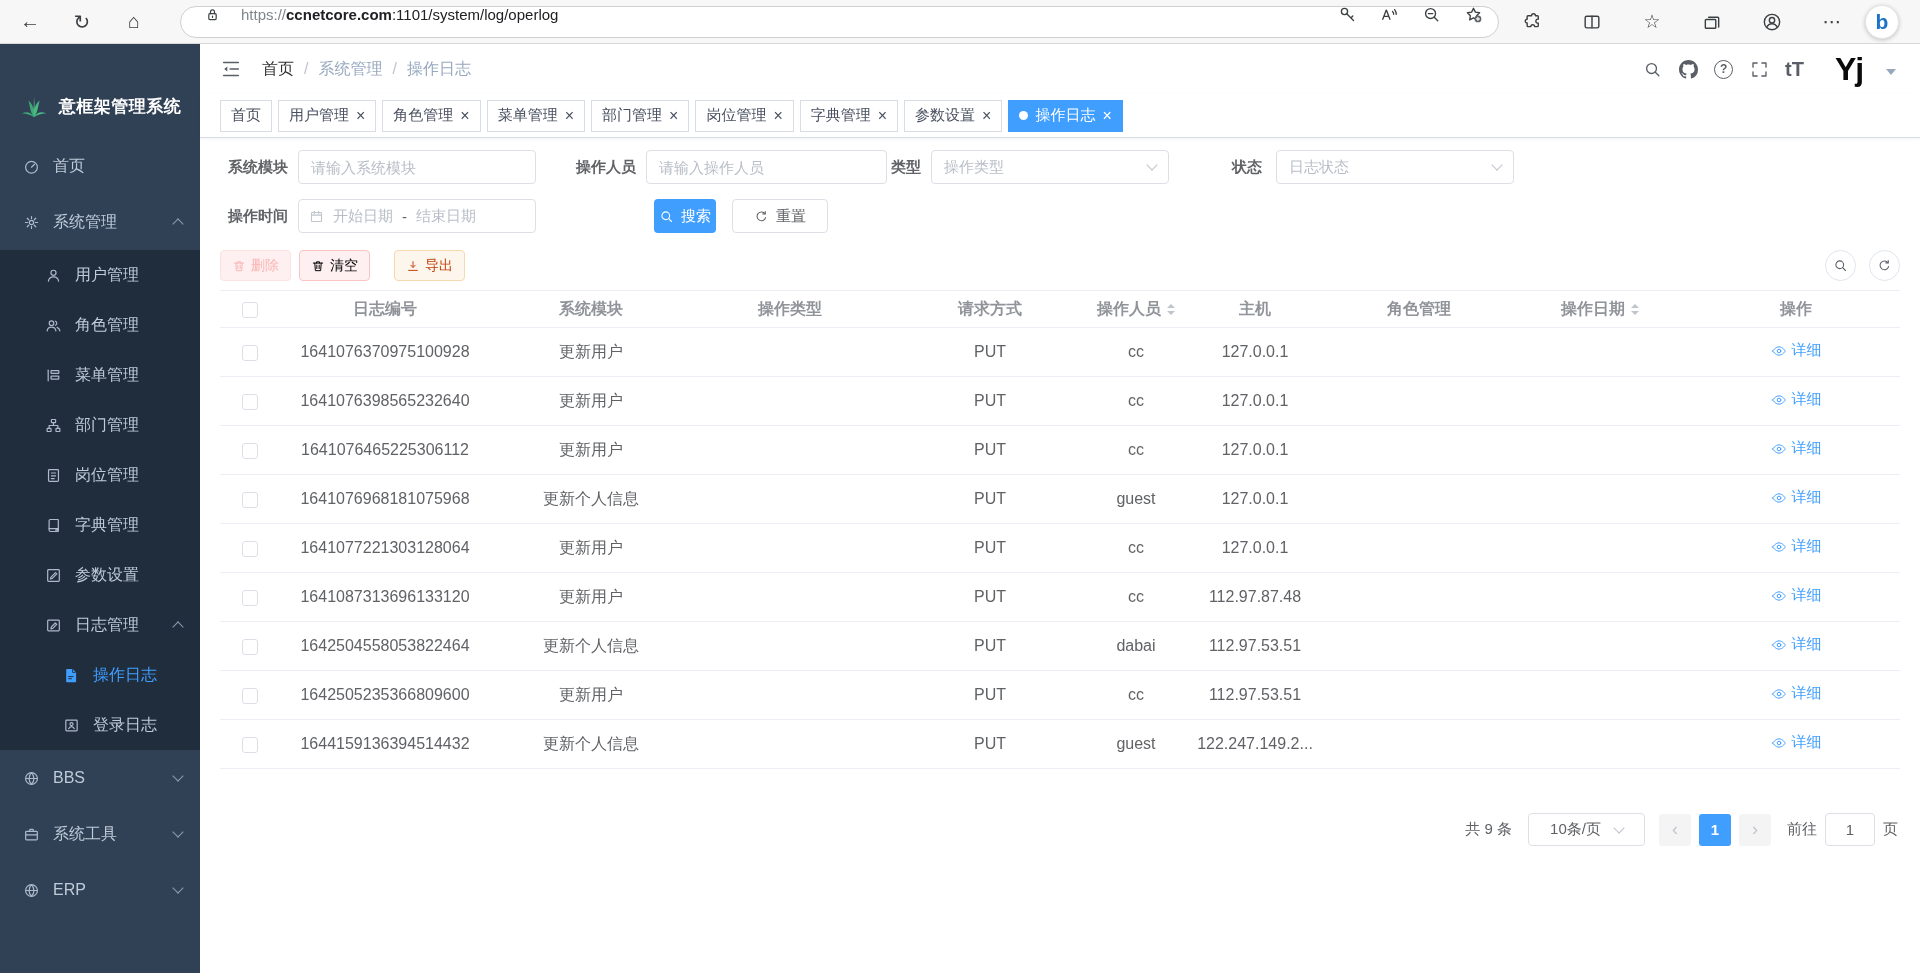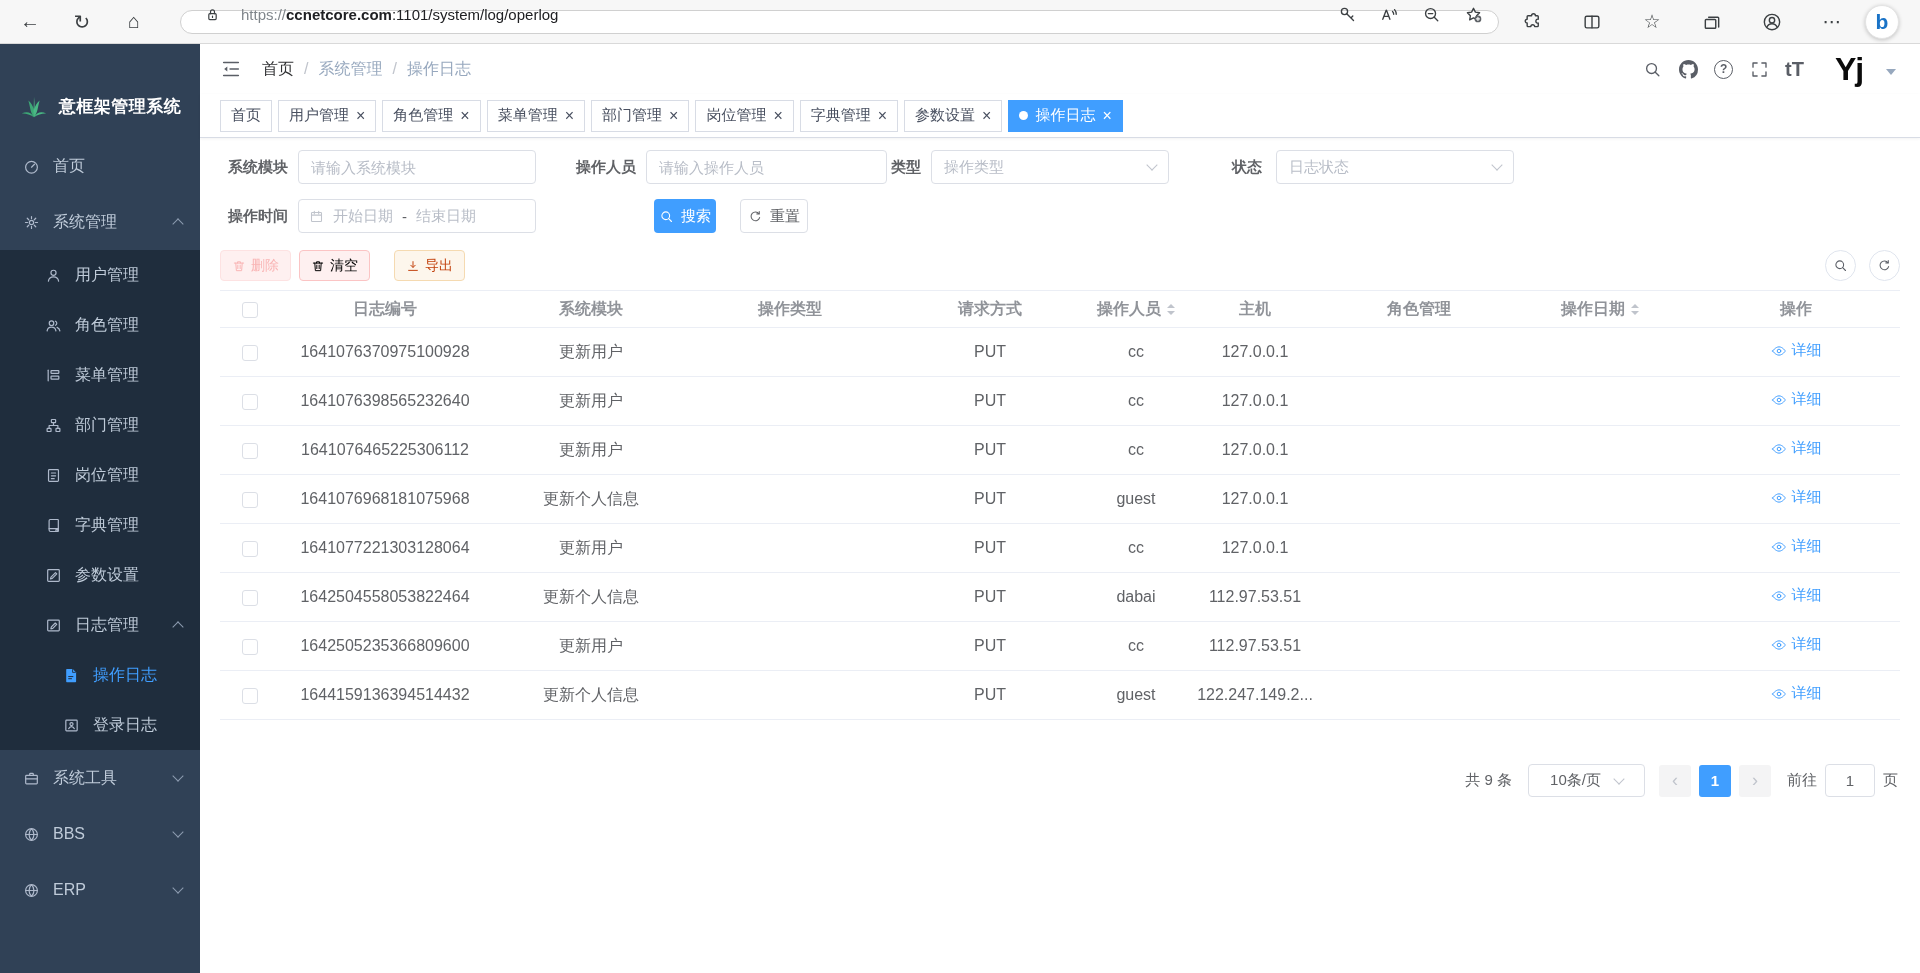--- a/index.html
+++ b/index.html
@@ -4,21 +4,21 @@
 <style>
 *{margin:0;padding:0;box-sizing:border-box}
 body{width:1920px;height:973px;overflow:hidden;font-family:"Liberation Sans","DejaVu Sans",sans-serif;background:#fff;color:#303133}
 .screen{width:1920px;height:973px;display:flex;flex-direction:column}
 svg.ic{fill:none;stroke:currentColor;stroke-width:1.7;stroke-linecap:round;stroke-linejoin:round;display:block}
 
 
 .chrome{height:44px;flex:0 0 44px;background:#f7f7f7;border-bottom:1px solid #d9d9d9;display:flex;align-items:center;padding:0 12px}
 .cbtn{width:36px;height:34px;display:flex;align-items:center;justify-content:center;color:#3c4043;font-size:20px;border-radius:6px;cursor:pointer}
 .cbtn+.cbtn{margin-left:16px}
-.omnibox{margin-left:28px;width:1319px;height:24px;background:#fff;border:1px solid #d0d0d0;border-radius:16px;display:flex;align-items:center;padding:0 8px 14px 14px;gap:8px;color:#3c4043}
+.omnibox{margin-left:28px;width:1319px;height:32px;background:#fff;border:1px solid #d0d0d0;border-radius:16px;display:flex;align-items:center;padding:0 8px 14px 14px;gap:8px;color:#3c4043}
 .omni-url{font-size:15px;color:#202124;white-space:nowrap;flex:1;margin-left:4px}
 .omni-url .dim{color:#80868b}
 .oicon{width:34px;height:28px;display:flex;align-items:center;justify-content:center;color:#3c4043;cursor:pointer}
 .oicon svg{width:19px;height:19px}
 .lock svg{width:17px;height:17px}
 .chrome-right{display:flex;align-items:center;margin-left:16px;gap:26px}
 .chrome-right .cicon{width:34px;height:34px;display:flex;align-items:center;justify-content:center;color:#3c4043;font-size:19px;cursor:pointer}
 .chrome-right .cicon svg{width:20px;height:20px}
 .bing{width:34px;height:34px;border-radius:50%;background:#fff;border:1px solid #e4e4e4;box-shadow:0 1px 4px rgba(0,0,0,.22);display:flex;align-items:center;justify-content:center;font-size:21px;font-weight:800;color:#1a73c7;margin-left:16px;cursor:pointer}
 
@@ -79,21 +79,21 @@
 .fselect{height:34px;border:1px solid #dcdfe6;border-radius:4px;background:#fff;display:flex;align-items:center;padding:0 12px;color:#b8bdc7;font-size:15px;cursor:pointer}
 .fselect .ph{flex:1}
 .sel-caret{width:8px;height:8px;border-right:1.5px solid #c0c4cc;border-bottom:1.5px solid #c0c4cc;transform:rotate(45deg);margin-top:-4px}
 .daterange{height:34px;border:1px solid #dcdfe6;border-radius:4px;background:#fff;display:flex;align-items:center;gap:9px;padding:0 10px;font-size:15px;color:#b8bdc7;cursor:text}
 .daterange .cal{color:#c0c4cc}
 .daterange .cal svg{width:15px;height:15px}
 .daterange .sep{color:#606266}
 .btn{height:34px;border-radius:4px;display:inline-flex;align-items:center;justify-content:center;gap:7px;font-size:15px;border:1px solid transparent;cursor:pointer;white-space:nowrap}
 .btn svg{width:15px;height:15px}
 .btn-primary{background:#409EFF;color:#fff;padding:0 4px;margin-left:118px}
-.btn-plain{background:#fff;border-color:#dcdfe6;color:#606266;padding:0 7px;margin-left:24px}
+.btn-plain{background:#fff;border-color:#dcdfe6;color:#606266;padding:0 21px;margin-left:16px}
 .btnrow{display:flex;align-items:center;height:31px;margin-bottom:9px}
 .btn-sm{height:31px;padding:0 11px;font-size:14px;border-radius:4px;display:inline-flex;align-items:center;gap:5px;border:1px solid transparent;cursor:pointer;white-space:nowrap}
 .btn-sm svg{width:14px;height:14px}
 .btn-del{background:#fef0f0;border-color:#fde2e2;color:#f9b4b4;cursor:not-allowed}
 .btn-clear{background:#fef0f0;border-color:#fbc4c4;color:#000000;margin-left:8px}
 .btn-export{background:#fdf6ec;border-color:#f5dab1;color:#c2410c;margin-left:24px}
 .spacer{flex:1}
 .circ{width:31px;height:31px;border-radius:50%;border:1px solid #e0e5ee;background:#fff;color:#5a5e66;display:flex;align-items:center;justify-content:center;cursor:pointer}
 .circ svg{width:15px;height:15px}
 .circ+.circ{margin-left:13px}
@@ -329,35 +329,35 @@
                 <path d="M8 16.5c.8-2 2.3-3 4-3s3.2 1 4 3"></path>
               </svg>
             </span>
             <span>登录日志</span>
           </div>
       </div>
 
       <div class="mi l1">
           <span class="micon">
             <svg class="ic" viewBox="0 0 24 24">
+              <circle cx="12" cy="12" r="8.3"></circle>
+              <path d="M3.7 12h16.6M12 3.7c-4.6 4.6-4.6 12 0 16.6M12 3.7c4.6 4.6 4.6 12 0 16.6"></path>
+            </svg>
+          </span>
+          <span>BBS</span>
+          <span class="chev down"></span>
+        </div>
+      <div class="mi l1">
+          <span class="micon">
+            <svg class="ic" viewBox="0 0 24 24">
               <rect x="3.8" y="7.5" width="16.4" height="12" rx="1.2"></rect>
               <path d="M9.5 7.5V5.8a1 1 0 011-1h3a1 1 0 011 1v1.7M3.8 12.5h16.4"></path>
             </svg>
           </span>
           <span>系统工具</span>
-          <span class="chev down"></span>
-        </div>
-      <div class="mi l1">
-          <span class="micon">
-            <svg class="ic" viewBox="0 0 24 24">
-              <circle cx="12" cy="12" r="8.3"></circle>
-              <path d="M3.7 12h16.6M12 3.7c-4.6 4.6-4.6 12 0 16.6M12 3.7c4.6 4.6 4.6 12 0 16.6"></path>
-            </svg>
-          </span>
-          <span>BBS</span>
           <span class="chev down"></span>
         </div>
       <div class="mi l1">
           <span class="micon">
             <svg class="ic" viewBox="0 0 24 24">
               <circle cx="12" cy="12" r="8.3"></circle>
               <path d="M3.7 12h16.6M12 3.7c-4.6 4.6-4.6 12 0 16.6M12 3.7c4.6 4.6 4.6 12 0 16.6"></path>
             </svg>
           </span>
           <span>ERP</span>
@@ -646,20 +646,38 @@
                 <td><span class="detail">
                     <svg class="ic" viewBox="0 0 24 24">
                       <path d="M2.5 12S6.5 5.8 12 5.8 21.5 12 21.5 12 17.5 18.2 12 18.2 2.5 12 2.5 12z"></path>
                       <circle cx="12" cy="12" r="2.7"></circle>
                     </svg>
                     <span>详细</span>
                   </span></td>
               </tr>
             <tr>
                 <td><span class="cb"></span></td>
+                <td>1641087313696133120</td>
+                <td>更新用户</td>
+                <td></td>
+                <td>PUT</td>
+                <td>cc</td>
+                <td>112.97.87.48</td>
+                <td></td>
+                <td></td>
+                <td><span class="detail">
+                    <svg class="ic" viewBox="0 0 24 24">
+                      <path d="M2.5 12S6.5 5.8 12 5.8 21.5 12 21.5 12 17.5 18.2 12 18.2 2.5 12 2.5 12z"></path>
+                      <circle cx="12" cy="12" r="2.7"></circle>
+                    </svg>
+                    <span>详细</span>
+                  </span></td>
+              </tr>
+            <tr>
+                <td><span class="cb"></span></td>
                 <td>1642504558053822464</td>
                 <td>更新个人信息</td>
                 <td></td>
                 <td>PUT</td>
                 <td>dabai</td>
                 <td>112.97.53.51</td>
                 <td></td>
                 <td></td>
                 <td><span class="detail">
                     <svg class="ic" viewBox="0 0 24 24">

